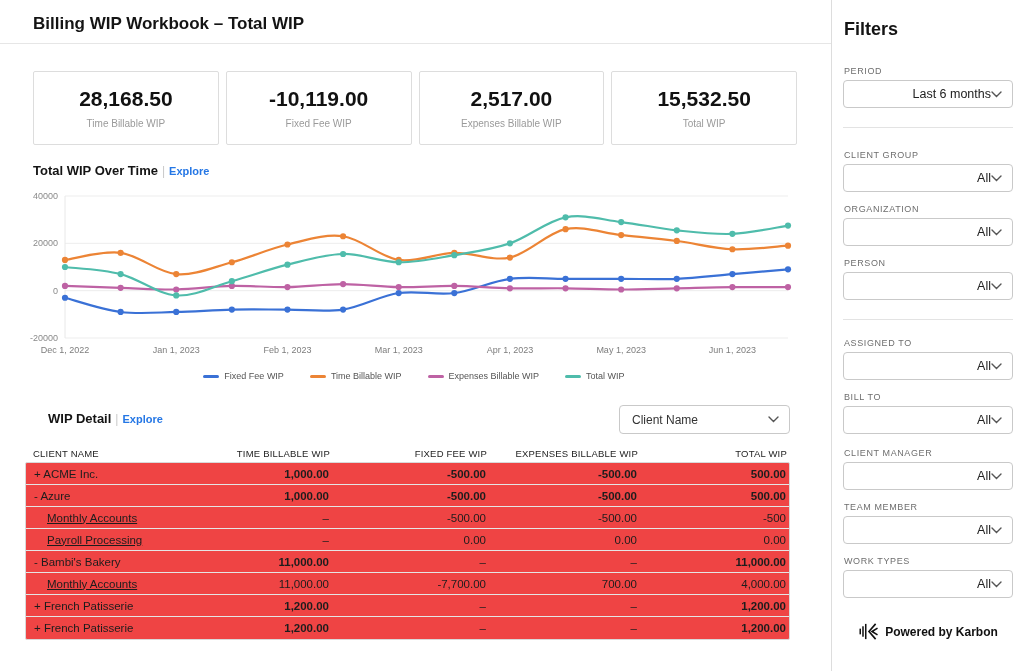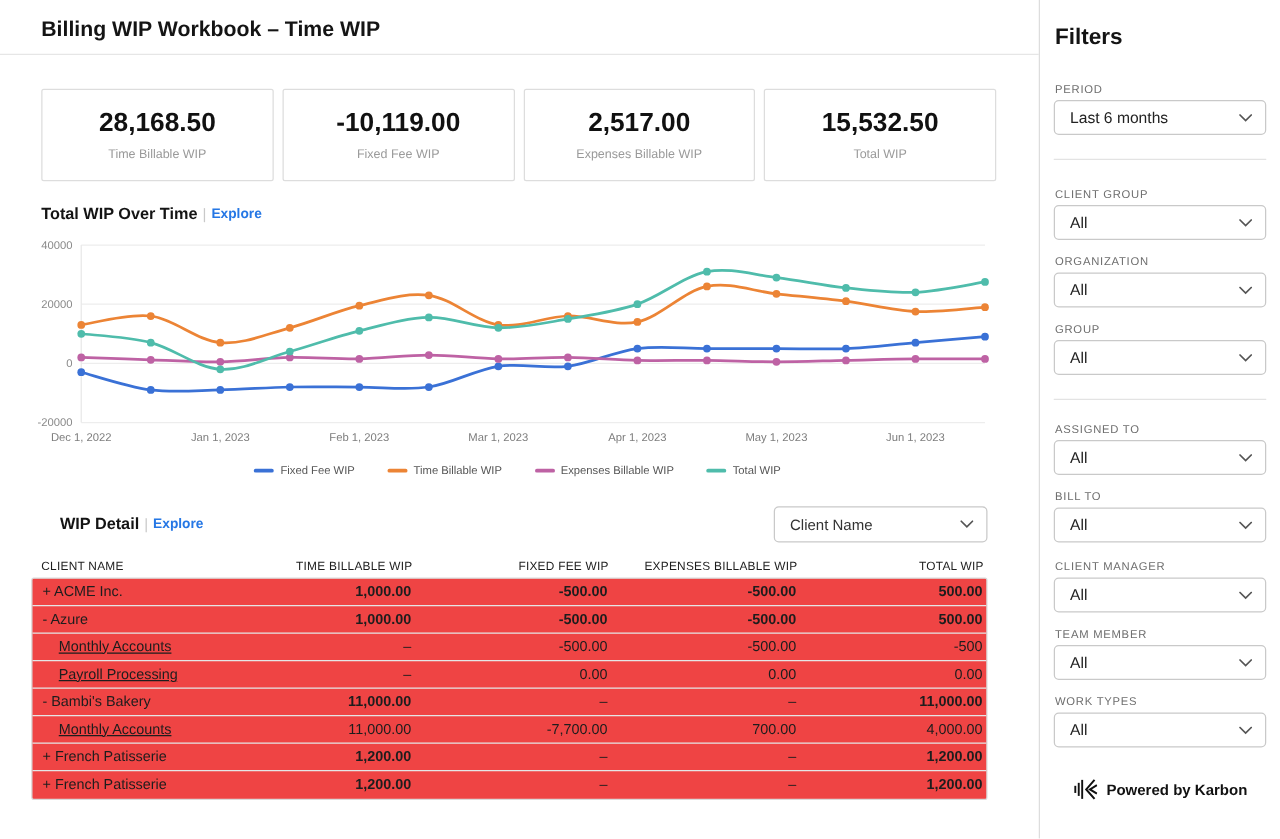--- a/index.html
+++ b/index.html
@@ -52,32 +52,32 @@
   .cell.num.b { font-weight:700; }
 
   
   .sidebar { position:absolute; left:831px; top:0; width:193px; height:671px; border-left:1px solid #ddd;
              padding:0 12px 0 11px; }
   .sidebar h2 { margin:19px 0 0 1px; font-size:18px; font-weight:700; color:#141414; }
   .fgroup { position:absolute; left:11px; width:170px; }
   .fgroup .flabel { font-size:9px; color:#6e6e6e; letter-spacing:.6px; margin:0 0 0 1px; }
   .selectbox { position:absolute; left:0; top:14px; width:170px; height:28px; background:#fff;
                border:1px solid #c9c9c9; border-radius:4px; display:flex; align-items:center;
-               justify-content:space-between; padding:0 10px 0 12px; font-size:12.5px; color:#222; cursor:pointer; }
+               justify-content:flex-end; padding:0 10px 0 12px; font-size:12.5px; color:#222; cursor:pointer; }
   .sdivider { position:absolute; left:11px; width:170px; border-top:1px solid #e3e3e3; }
   .powered { position:absolute; left:0; top:622px; width:193px; display:flex; align-items:center;
              justify-content:center; gap:7px; }
   .powered-text { font-size:12px; font-weight:700; color:#111; }
 </style>
 </head>
 <body>
 
 <div class="app">
   <div class="main">
-    <h1 class="page-title">Billing WIP Workbook – Time WIP</h1>
+    <h1 class="page-title">Billing WIP Workbook – Total WIP</h1>
     <div class="header-rule"></div>
 
     <div class="kpi-row" id="kpi-row">
         <div class="kpi-card">
           <div class="kpi-value">28,168.50</div>
           <div class="kpi-label">Time Billable WIP</div>
         </div>
         <div class="kpi-card">
           <div class="kpi-value">-10,119.00</div>
           <div class="kpi-label">Fixed Fee WIP</div>
@@ -303,21 +303,21 @@
         <div class="fgroup" style="top: 204px;">
           <div class="flabel">ORGANIZATION</div>
           <div class="selectbox">
             <span>All</span>
             <svg width="11" height="7" viewBox="0 0 11 7">
               <path d="M1 1 L5.5 5.5 L10 1" stroke="#555" stroke-width="1.4" fill="none" stroke-linecap="round"></path>
             </svg>
           </div>
         </div>
         <div class="fgroup" style="top: 258px;">
-          <div class="flabel">GROUP</div>
+          <div class="flabel">PERSON</div>
           <div class="selectbox">
             <span>All</span>
             <svg width="11" height="7" viewBox="0 0 11 7">
               <path d="M1 1 L5.5 5.5 L10 1" stroke="#555" stroke-width="1.4" fill="none" stroke-linecap="round"></path>
             </svg>
           </div>
         </div>
         <div class="fgroup" style="top: 338px;">
           <div class="flabel">ASSIGNED TO</div>
           <div class="selectbox">

